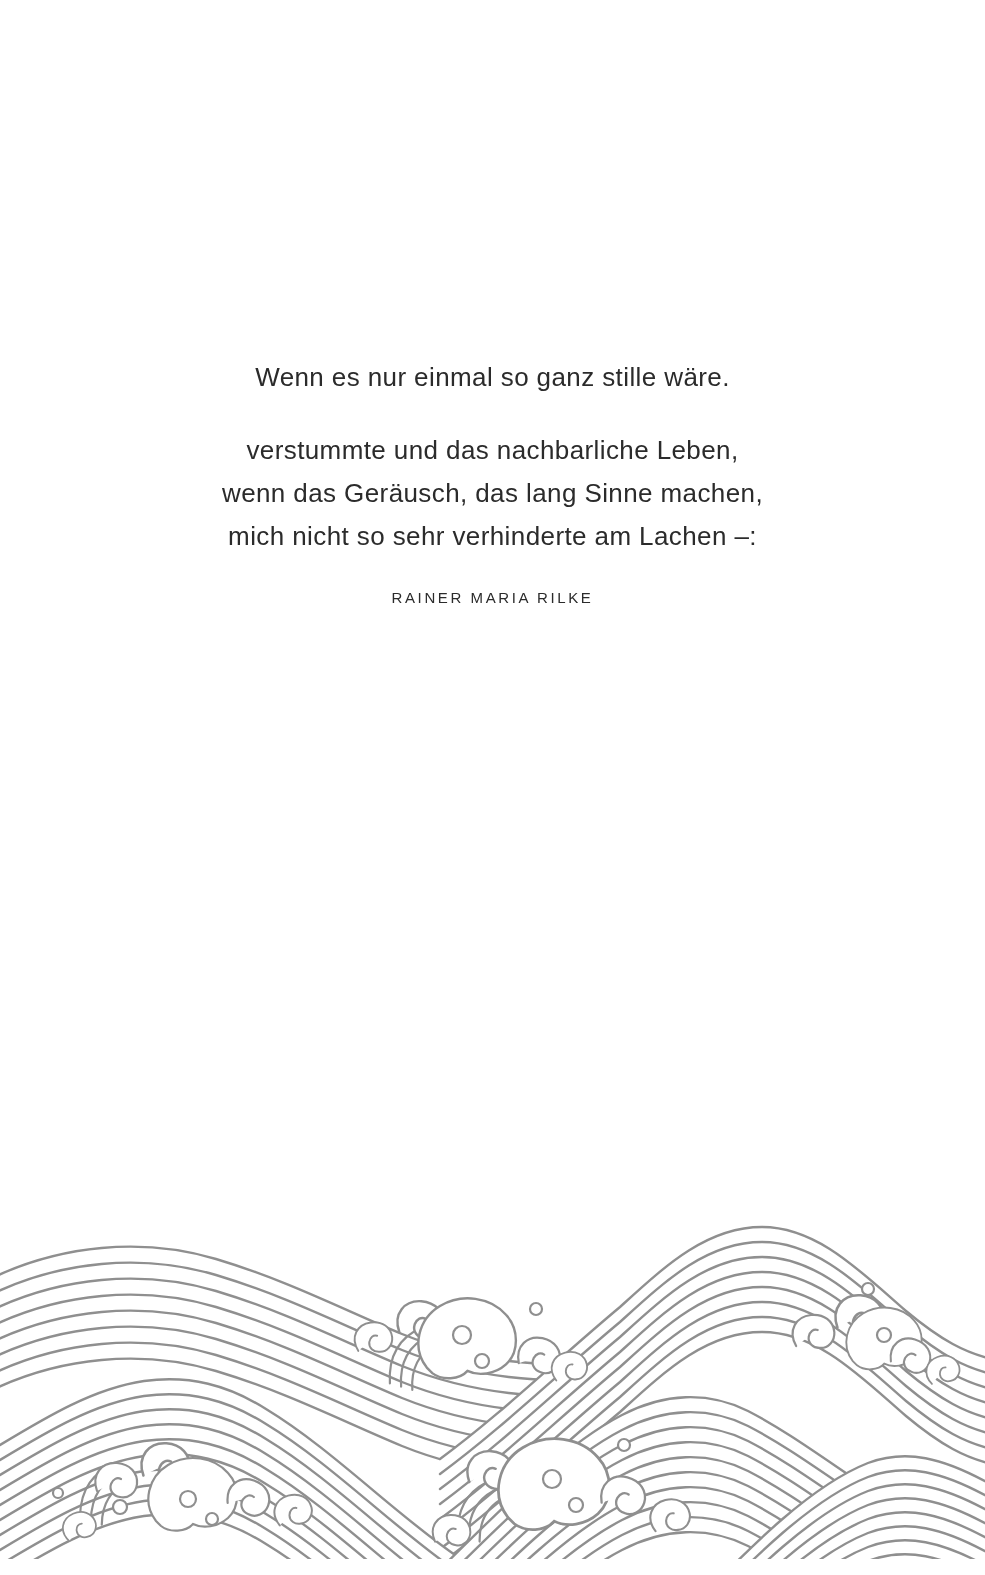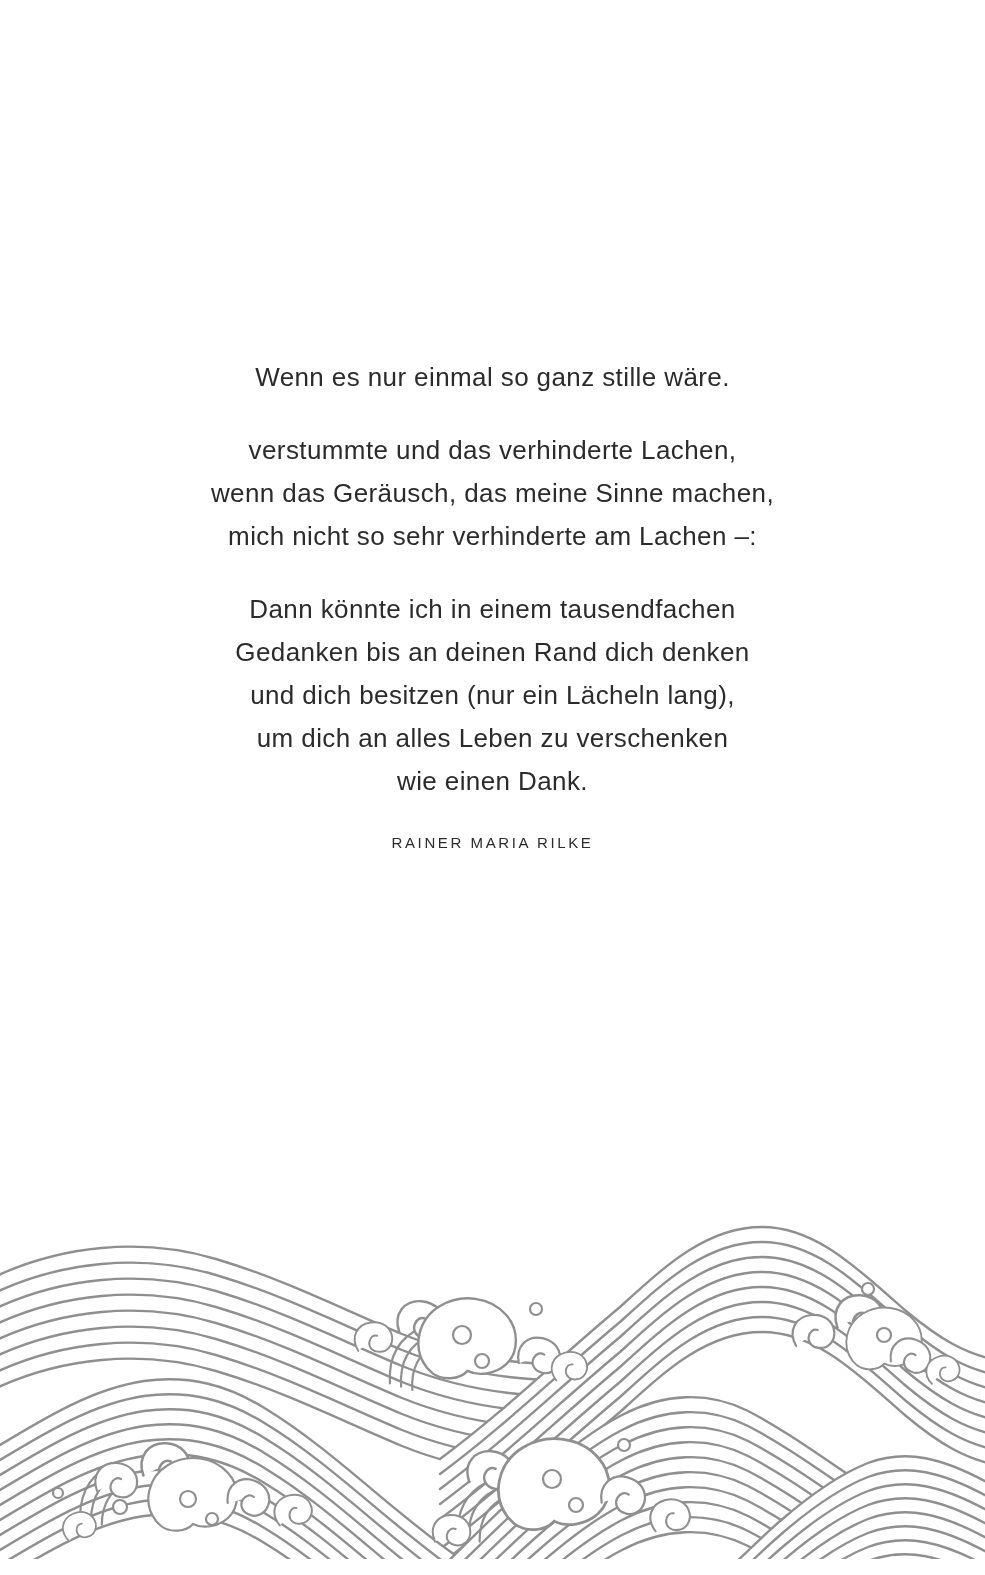--- a/index.html
+++ b/index.html
@@ -47,30 +47,23 @@
 <body>
 
 <div class="page">
 
   <div class="poem">
     <div>
         <div class="stanza">
           <div class="line">Wenn es nur einmal so ganz stille wäre.</div>
         </div>
         <div class="stanza">
-          <div class="line">verstummte und das verhinderte Lachen,</div>
-          <div class="line">wenn das Geräusch, das meine Sinne machen,</div>
+          <div class="line">verstummte und das nachbarliche Leben,</div>
+          <div class="line">wenn das Geräusch, das lang Sinne machen,</div>
           <div class="line">mich nicht so sehr verhinderte am Lachen –:</div>
-        </div>
-        <div class="stanza">
-          <div class="line">Dann könnte ich in einem tausendfachen</div>
-          <div class="line">Gedanken bis an deinen Rand dich denken</div>
-          <div class="line">und dich besitzen (nur ein Lächeln lang),</div>
-          <div class="line">um dich an alles Leben zu verschenken</div>
-          <div class="line">wie einen Dank.</div>
         </div>
       </div>
     <div class="attribution">RAINER MARIA RILKE</div>
   </div>
 
   <svg class="waves" viewBox="0 0 985 352" xmlns="http://www.w3.org/2000/svg" xmlns:xlink="http://www.w3.org/1999/xlink" preserveAspectRatio="none" aria-hidden="true">
     <defs>
       <path id="c1" d="M -10 72 C 60 38 142 30 216 52 C 286 73 342 102 402 127 C 466 153 550 165 620 151 C 670 141 704 123 734 102"></path>
       <path id="c2" d="M 440 252 C 500 208 560 150 620 100 C 664 60 706 20 762 20 C 818 20 862 66 906 104 C 942 134 966 146 992 152"></path>
       <path id="c3" d="M -10 244 C 40 214 90 182 144 174 C 190 168 228 178 266 202 C 332 242 396 308 458 350"></path>

